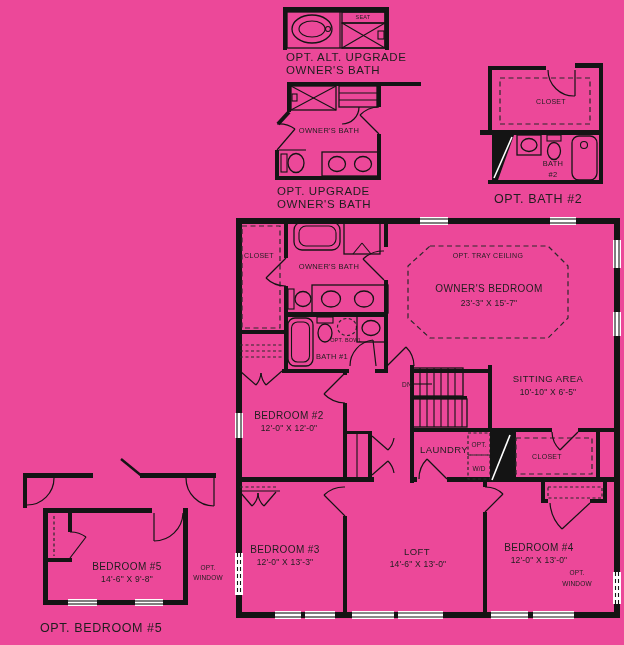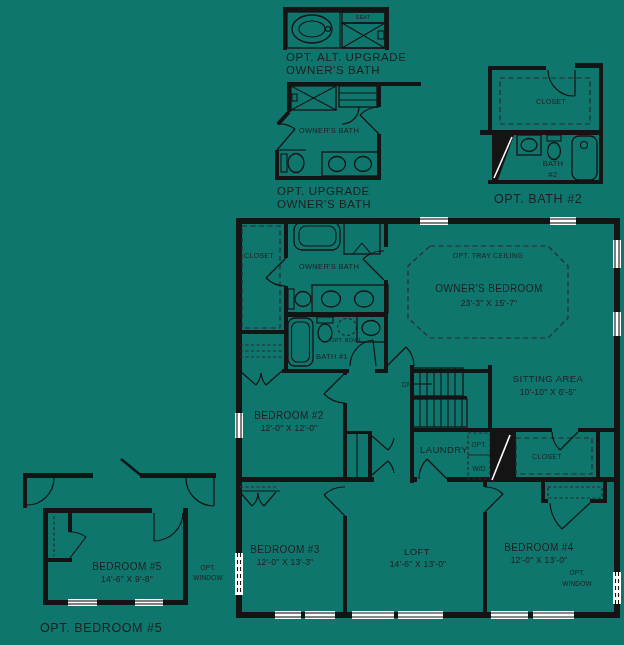--- a/index.html
+++ b/index.html
@@ -1,16 +1,16 @@
 <!DOCTYPE html>
 <html><head>
 <meta charset="utf-8">
 <style>
   html,body{margin:0;padding:0;background:#ffffff;}
-  #stage{width:624px;height:645px;position:relative;background:#0f766e;overflow:hidden;}
+  #stage{width:624px;height:645px;position:relative;background:#ec4899;overflow:hidden;}
   svg{display:block;}
   svg text{font-family:"Liberation Sans", sans-serif;fill:#1e1e1e;}
   .w{fill:#141414;}
   .thin{fill:none;stroke:#141414;stroke-width:1.3;}
   .thin2{fill:none;stroke:#141414;stroke-width:1.1;}
   .door{fill:none;stroke:#141414;stroke-width:1.2;}
   .dash{fill:none;stroke:#2a2a2a;stroke-width:1.2;stroke-dasharray:5,3.5;}
   .dashf{fill:none;stroke:#2a2a2a;stroke-width:1.2;stroke-dasharray:3,2.5;}
   .win{fill:#ffffff;}
   .wl{stroke:#141414;stroke-width:1.1;}

